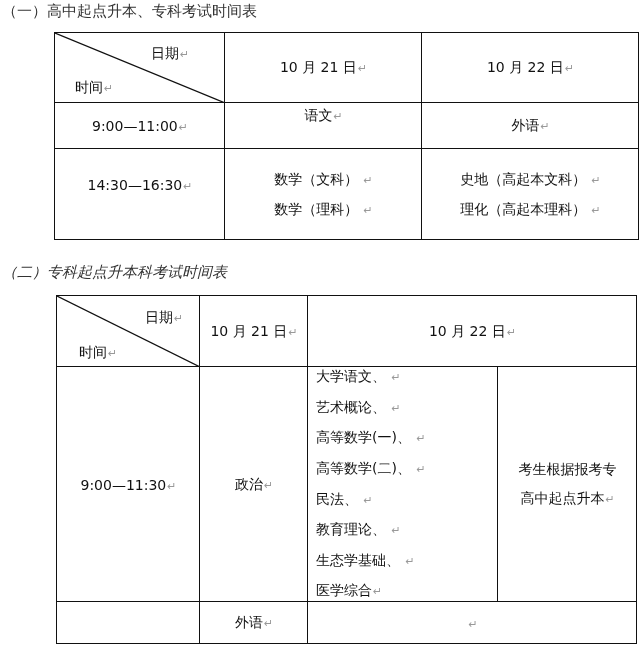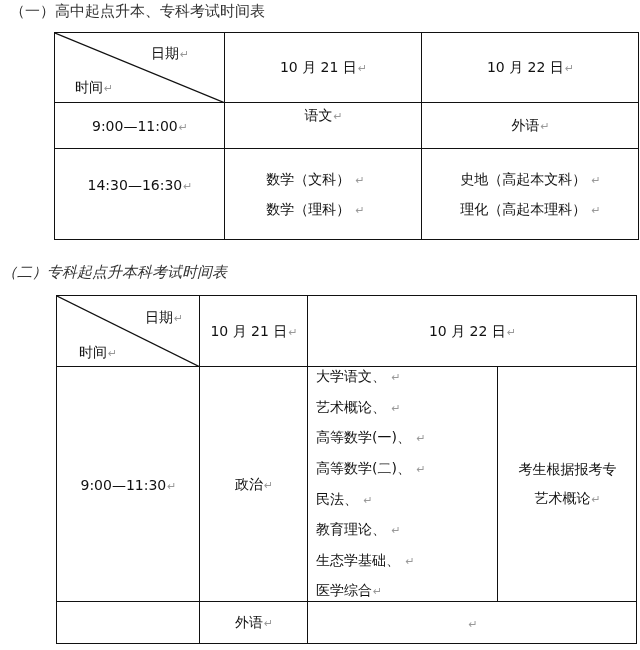--- a/index.html
+++ b/index.html
@@ -11,21 +11,21 @@
   .vl { position: absolute; top: 0; bottom: 0; width: 0; border-left: 1.5px solid #111; }
   .hl { position: absolute; height: 0; border-top: 1.5px solid #111; }
   .ret { color: #999; font-size: 11px; margin-left: 1px; }
   .diag { position: absolute; left: 0; top: 0; }
   .line { line-height: 29px; white-space: nowrap; }
   .list-line { line-height: 29.6px; white-space: nowrap; text-align: left; }
 </style>
 </head>
 <body>
 
-<div class="heading" style="top:2px;margin-left:8px;">（一）高中起点升本、专科考试时间表</div>
+<div class="heading" style="top:2px;">（一）高中起点升本、专科考试时间表</div>
 
 <div class="tbl" style="left:54px; top:32px; width:585px; height:208px;">
 
   <div class="vl" style="left:169px;"></div>
   <div class="vl" style="left:366px;"></div>
   <div class="hl" style="left:0; right:0; top:69px;"></div>
   <div class="hl" style="left:0; right:0; top:115px;"></div>
 
   <div class="cell" style="left:0; top:0; width:170px; height:70px;">
     <svg class="diag" width="170" height="70">
@@ -48,21 +48,21 @@
   <div class="cell" style="left:170px; top:60px; width:197px; height:46px;">
     <span><span>语文</span><span class="ret">↵</span></span>
   </div>
   <div class="cell" style="left:367px; top:70px; width:217px; height:46px;">
     <span><span>外语</span><span class="ret">↵</span></span>
   </div>
 
   <div class="cell" style="left:0; top:106px; width:170px; height:91px;">
     <span><span>14:30—16:30</span><span class="ret">↵</span></span>
   </div>
-  <div class="cell" style="left:162px; top:116px; width:197px; height:91px;">
+  <div class="cell" style="left:170px; top:116px; width:197px; height:91px;">
     <div class="line"><span>数学（文科）</span> <span class="ret">↵</span></div>
     <div class="line"><span>数学（理科）</span> <span class="ret">↵</span></div>
   </div>
   <div class="cell" style="left:367px; top:116px; width:217px; height:91px;">
     <div class="line"><span>史地（高起本文科）</span> <span class="ret">↵</span></div>
     <div class="line"><span>理化（高起本理科）</span> <span class="ret">↵</span></div>
   </div>
 </div>
 
 <div class="heading" style="top:263px;font-style:italic;">（二）专科起点升本科考试时间表</div>
@@ -101,21 +101,21 @@
     <div class="list-line"><span>艺术概论、</span> <span class="ret">↵</span></div>
     <div class="list-line"><span>高等数学(一)、</span> <span class="ret">↵</span></div>
     <div class="list-line"><span>高等数学(二)、</span> <span class="ret">↵</span></div>
     <div class="list-line"><span>民法、</span> <span class="ret">↵</span></div>
     <div class="list-line"><span>教育理论、</span> <span class="ret">↵</span></div>
     <div class="list-line"><span>生态学基础、</span> <span class="ret">↵</span></div>
     <div class="list-line"><span>医学综合</span><span class="ret">↵</span></div>
   </div>
   <div class="cell" style="left:441px; top:71px; width:139px; height:235px;">
     <div class="line">考生根据报考专</div>
-    <div class="line"><span>艺术概论</span><span class="ret">↵</span></div>
+    <div class="line"><span>高中起点升本</span><span class="ret">↵</span></div>
   </div>
 
   <div class="cell" style="left:143px; top:306px; width:108px; height:42px;">
     <span><span>外语</span><span class="ret">↵</span></span>
   </div>
   <div class="cell" style="left:251px; top:306px; width:329px; height:42px;">
     <span><span></span><span class="ret">↵</span></span>
   </div>
 </div>
 

